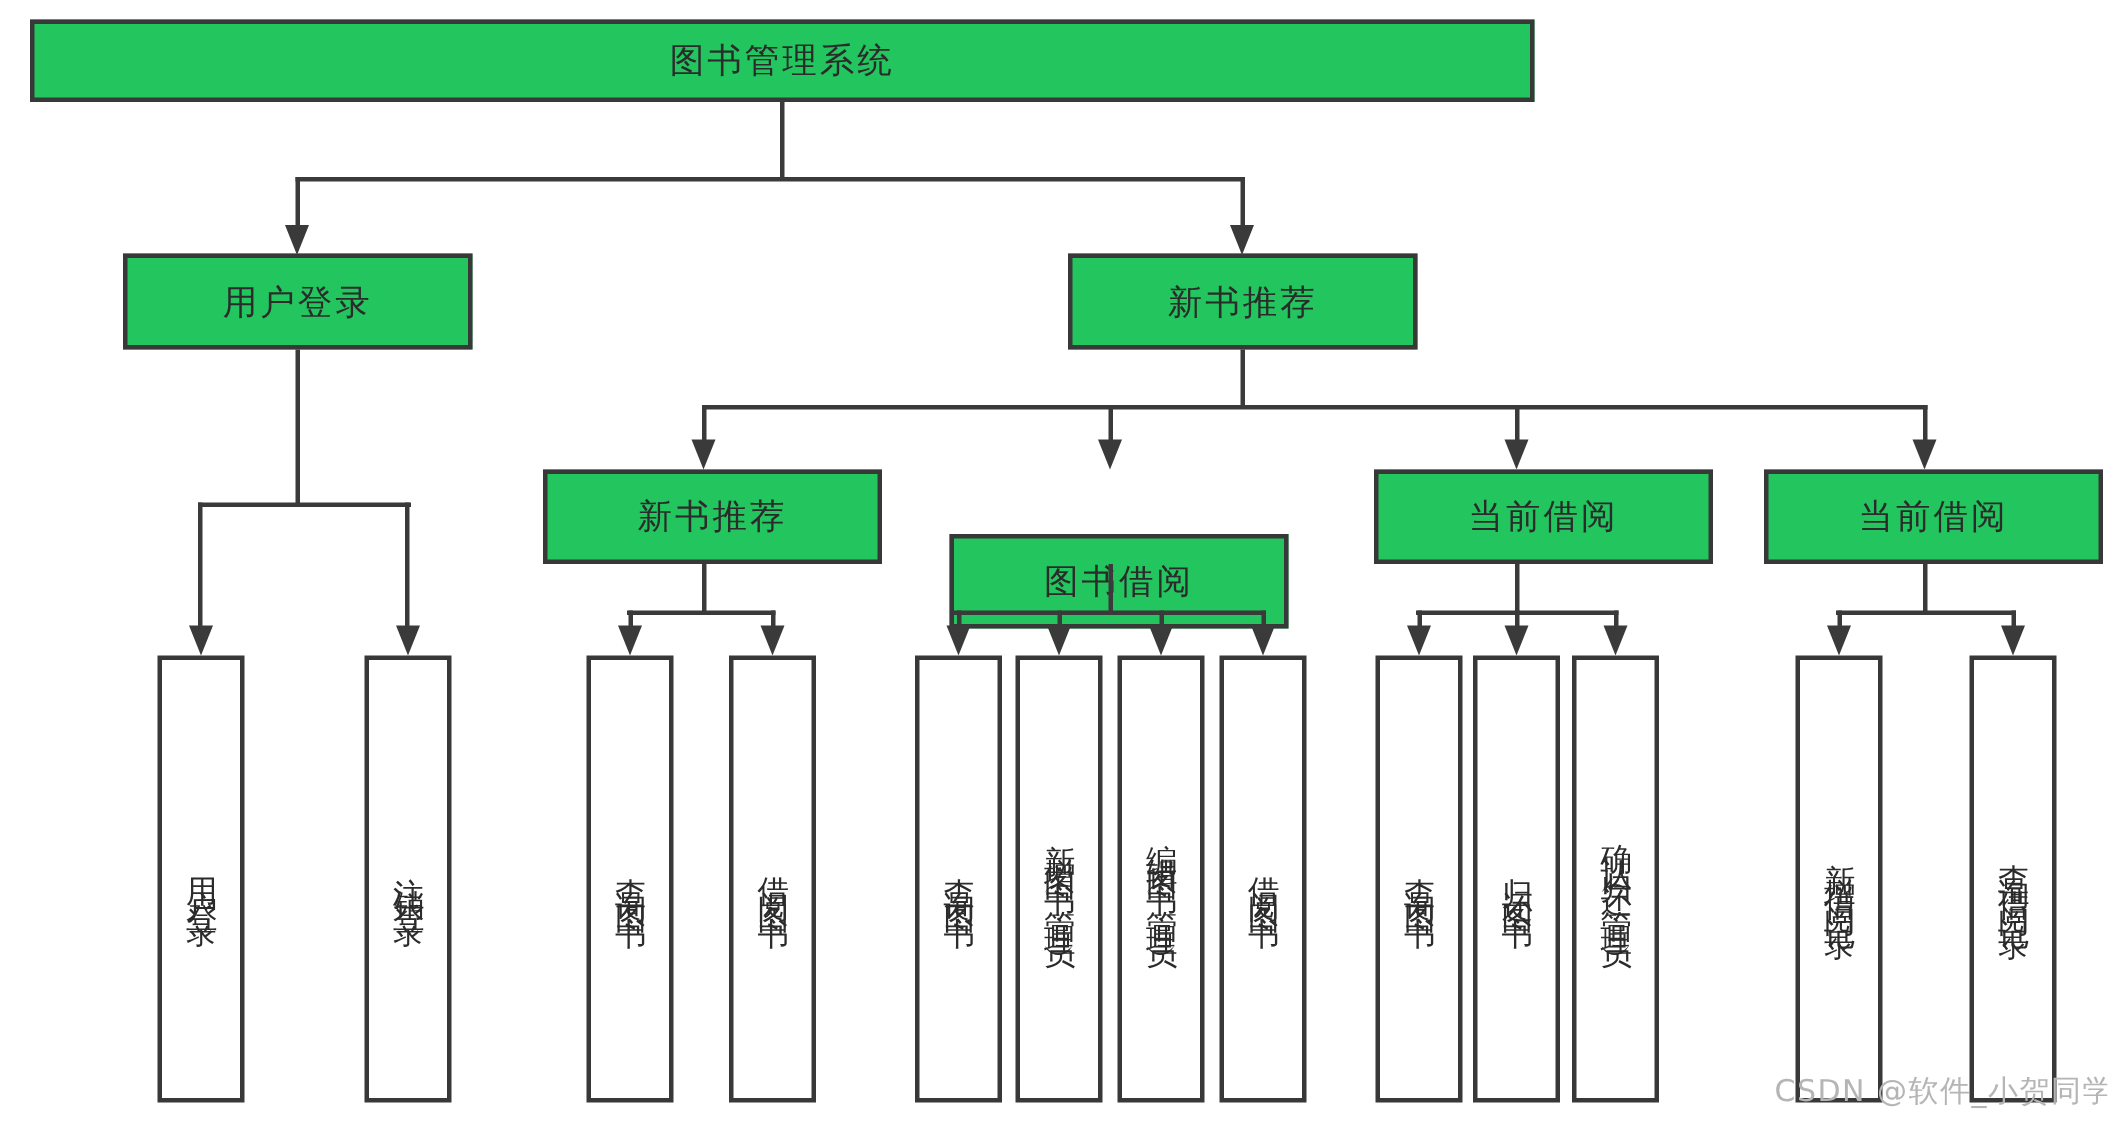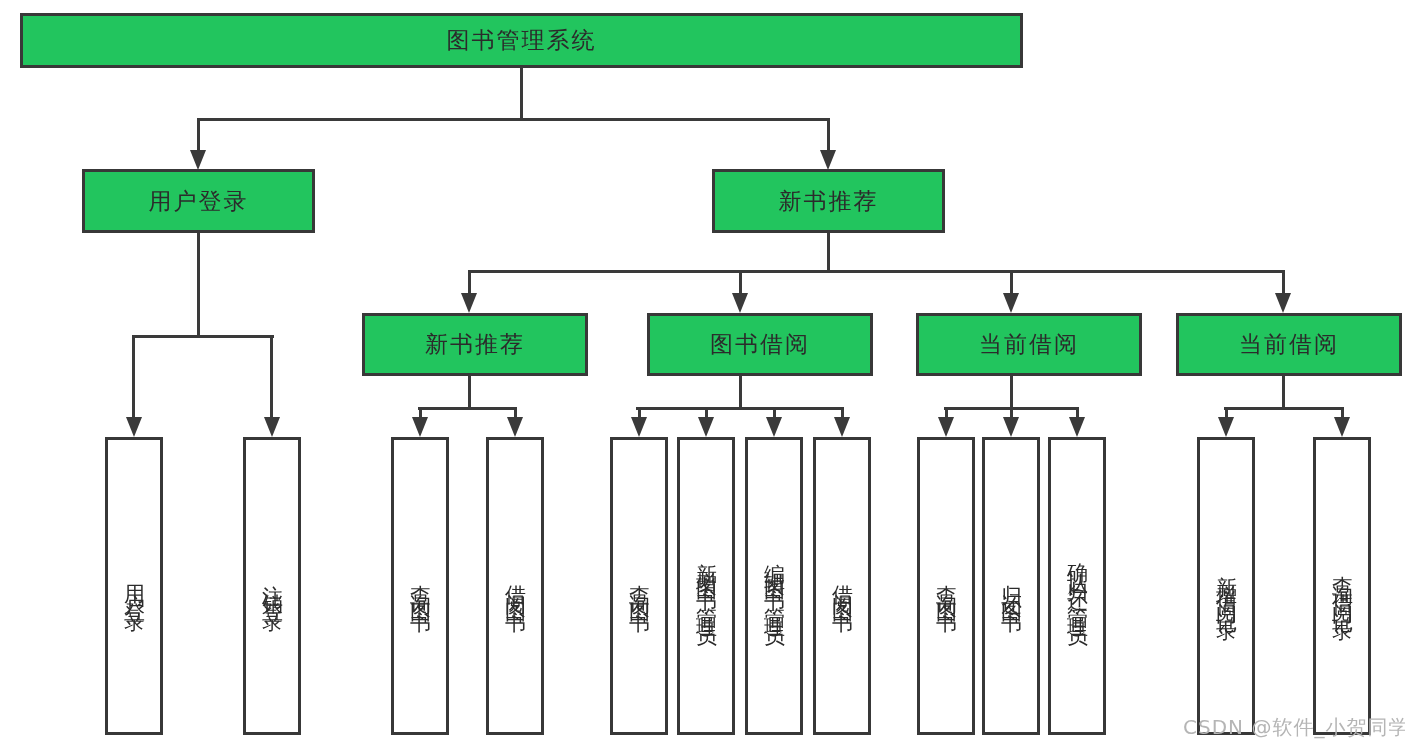--- a/index.html
+++ b/index.html
@@ -44,21 +44,21 @@
 <body>
 
 <div class="canvas">
 
   <div class="node root">图书管理系统</div>
 
   <div class="node n2" style="left:82px;">用户登录</div>
   <div class="node n2" style="left:712px;">新书推荐</div>
 
   <div class="node n3" style="left:362px;">新书推荐</div>
-  <div class="node n3" style="left:647px;">图书借阅</div>
+  <div class="node n3" style="left:633px;margin-top:43px;">图书借阅</div>
   <div class="node n3" style="left:916px;text-align:right;">当前借阅</div>
   <div class="node n3" style="left:1176px;">当前借阅</div>
 
   <div class="vnode" style="left:105px;">
     <span class="vtext">用户登录</span>
   </div>
   <div class="vnode" style="left:243px;">
     <span class="vtext">注销登录</span>
   </div>
 

